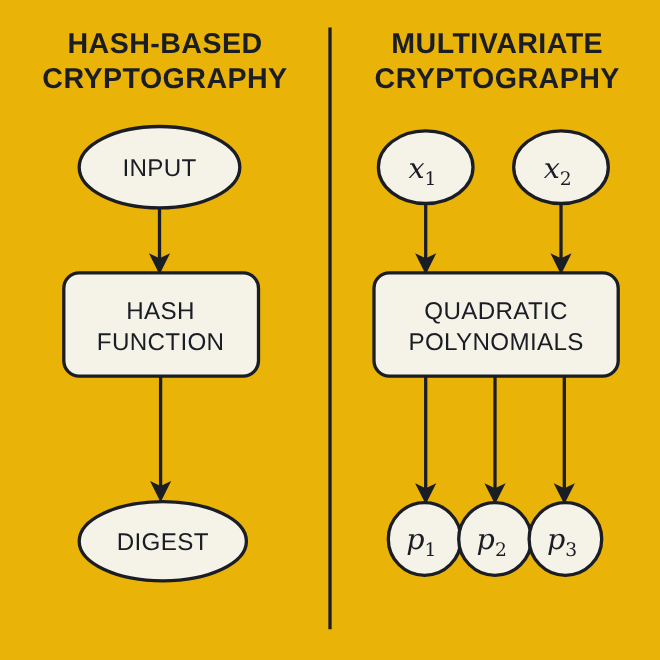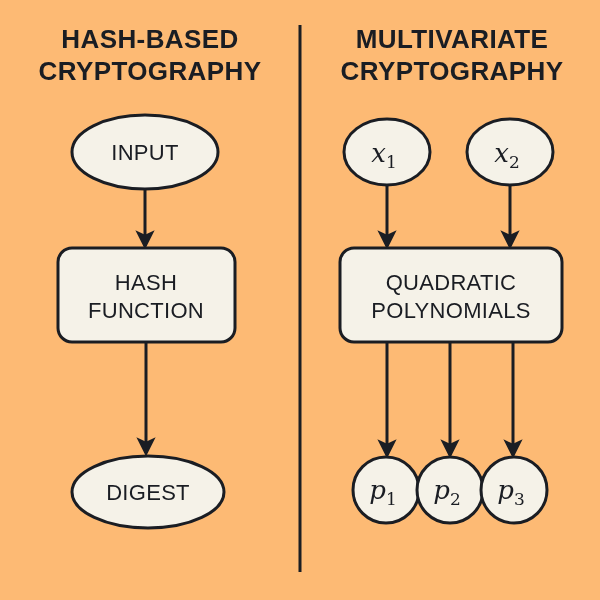--- a/index.html
+++ b/index.html
@@ -7,21 +7,21 @@
     padding: 0;
     background: #F5F2E8;
   }
   body {
     font-family: "Liberation Sans", sans-serif;
   }
   #stage {
     position: relative;
     width: 600px;
     height: 600px;
-    background: #fdba74;
+    background: #eab308;
     overflow: hidden;
   }
   #diagram-svg {
     position: absolute;
     top: 0;
     left: 0;
     width: 600px;
     height: 600px;
     display: block;
   }

